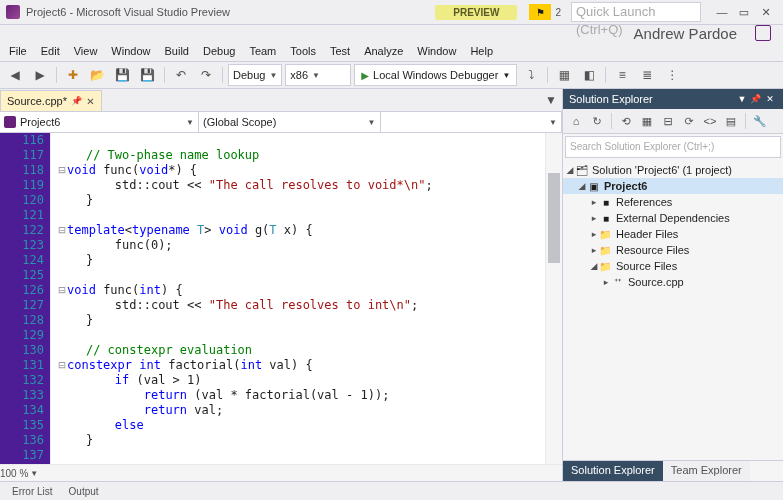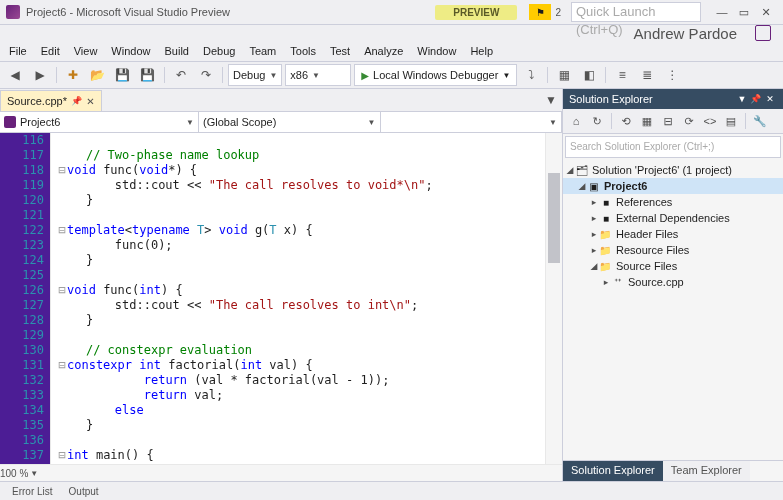--- a/index.html
+++ b/index.html
@@ -195,20 +195,21 @@
           <div class="line"><span class="fold">⊟</span><span class="kw">template</span>&lt;<span class="kw">typename</span> <span class="typ">T</span>&gt; <span class="kw">void</span> g(<span class="typ">T</span> x) {</div>
           <div class="line">        func(0);</div>
           <div class="line">    }</div>
           <div class="line"> </div>
           <div class="line"><span class="fold">⊟</span><span class="kw">void</span> func(<span class="kw">int</span>) {</div>
           <div class="line">        std::cout &lt;&lt; <span class="str">"The call resolves to int\n"</span>;</div>
           <div class="line">    }</div>
           <div class="line"> </div>
           <div class="line">    <span class="cmt">// constexpr evaluation</span></div>
           <div class="line"><span class="fold">⊟</span><span class="kw">constexpr</span> <span class="kw">int</span> factorial(<span class="kw">int</span> val) {</div>
+          <div class="line">        <span class="kw">if</span> (val &gt; 1)</div>
           <div class="line">            <span class="kw">return</span> (val * factorial(val - 1));</div>
           <div class="line">            <span class="kw">return</span> val;</div>
           <div class="line">        <span class="kw">else</span></div>
           <div class="line">    }</div>
           <div class="line"> </div>
           <div class="line"><span class="fold">⊟</span><span class="kw">int</span> main() {</div>
       </div>
       <div class="scroll-v">
           <div class="thumb"></div>
         </div>

